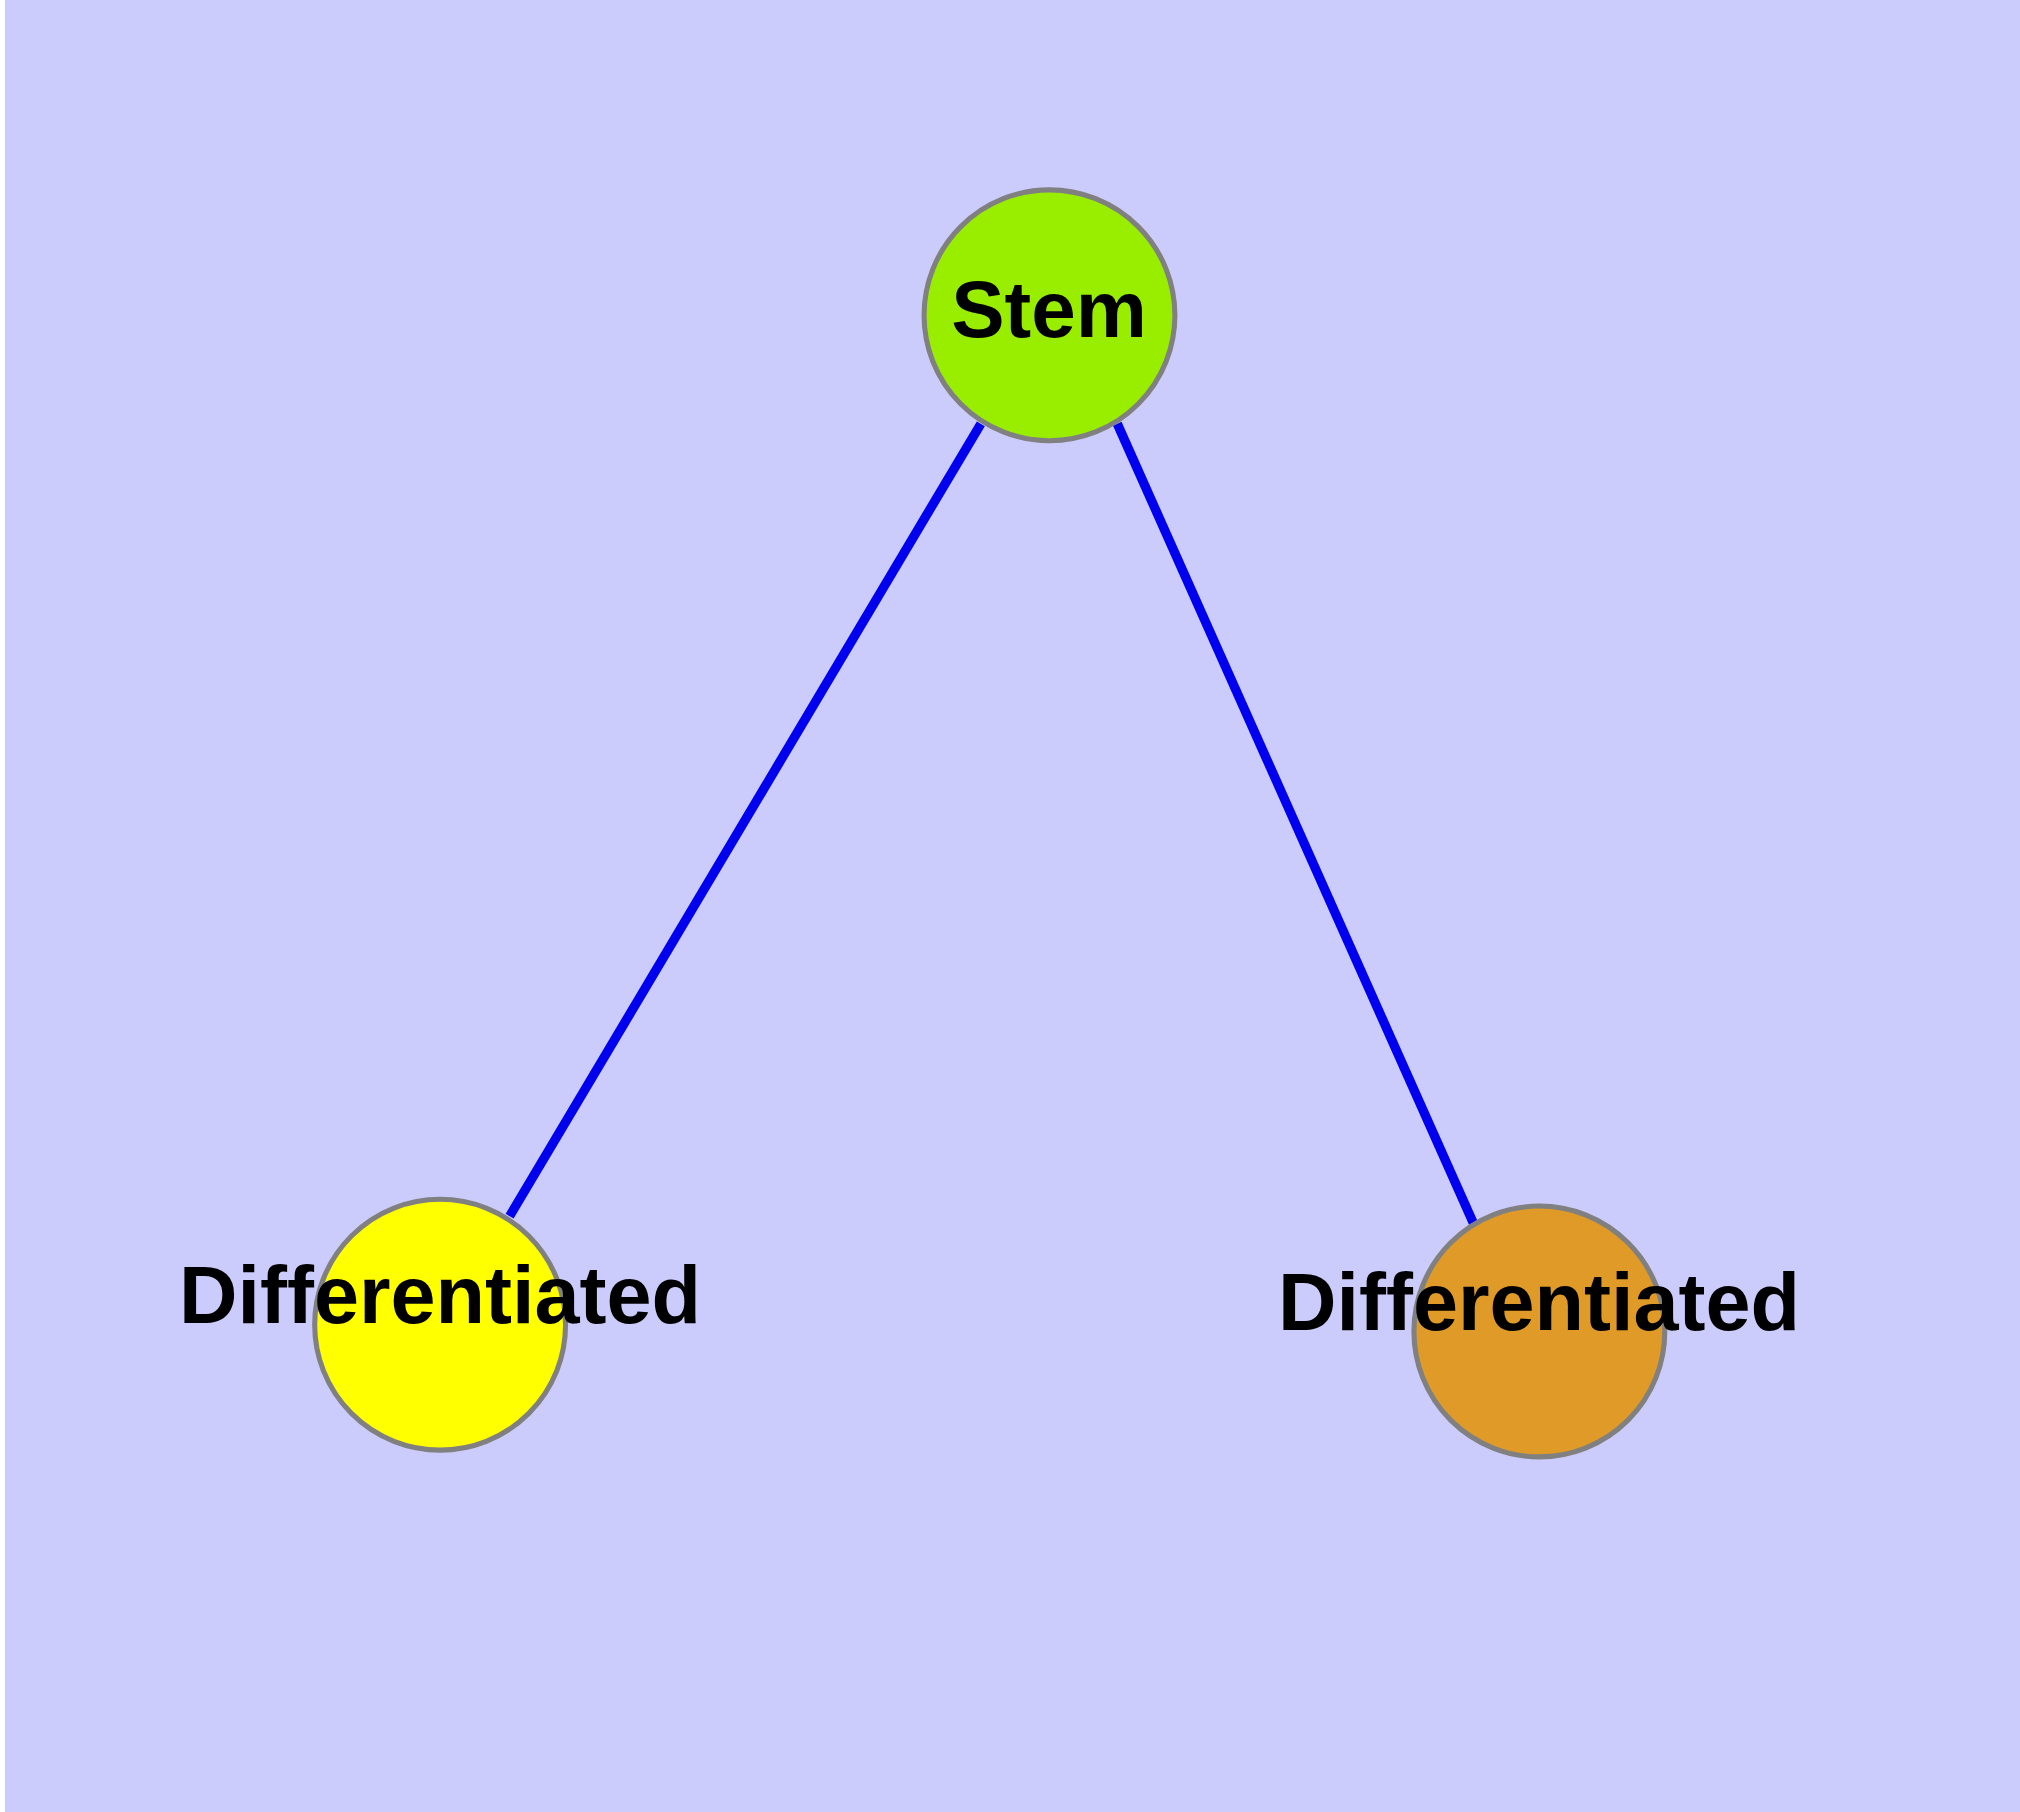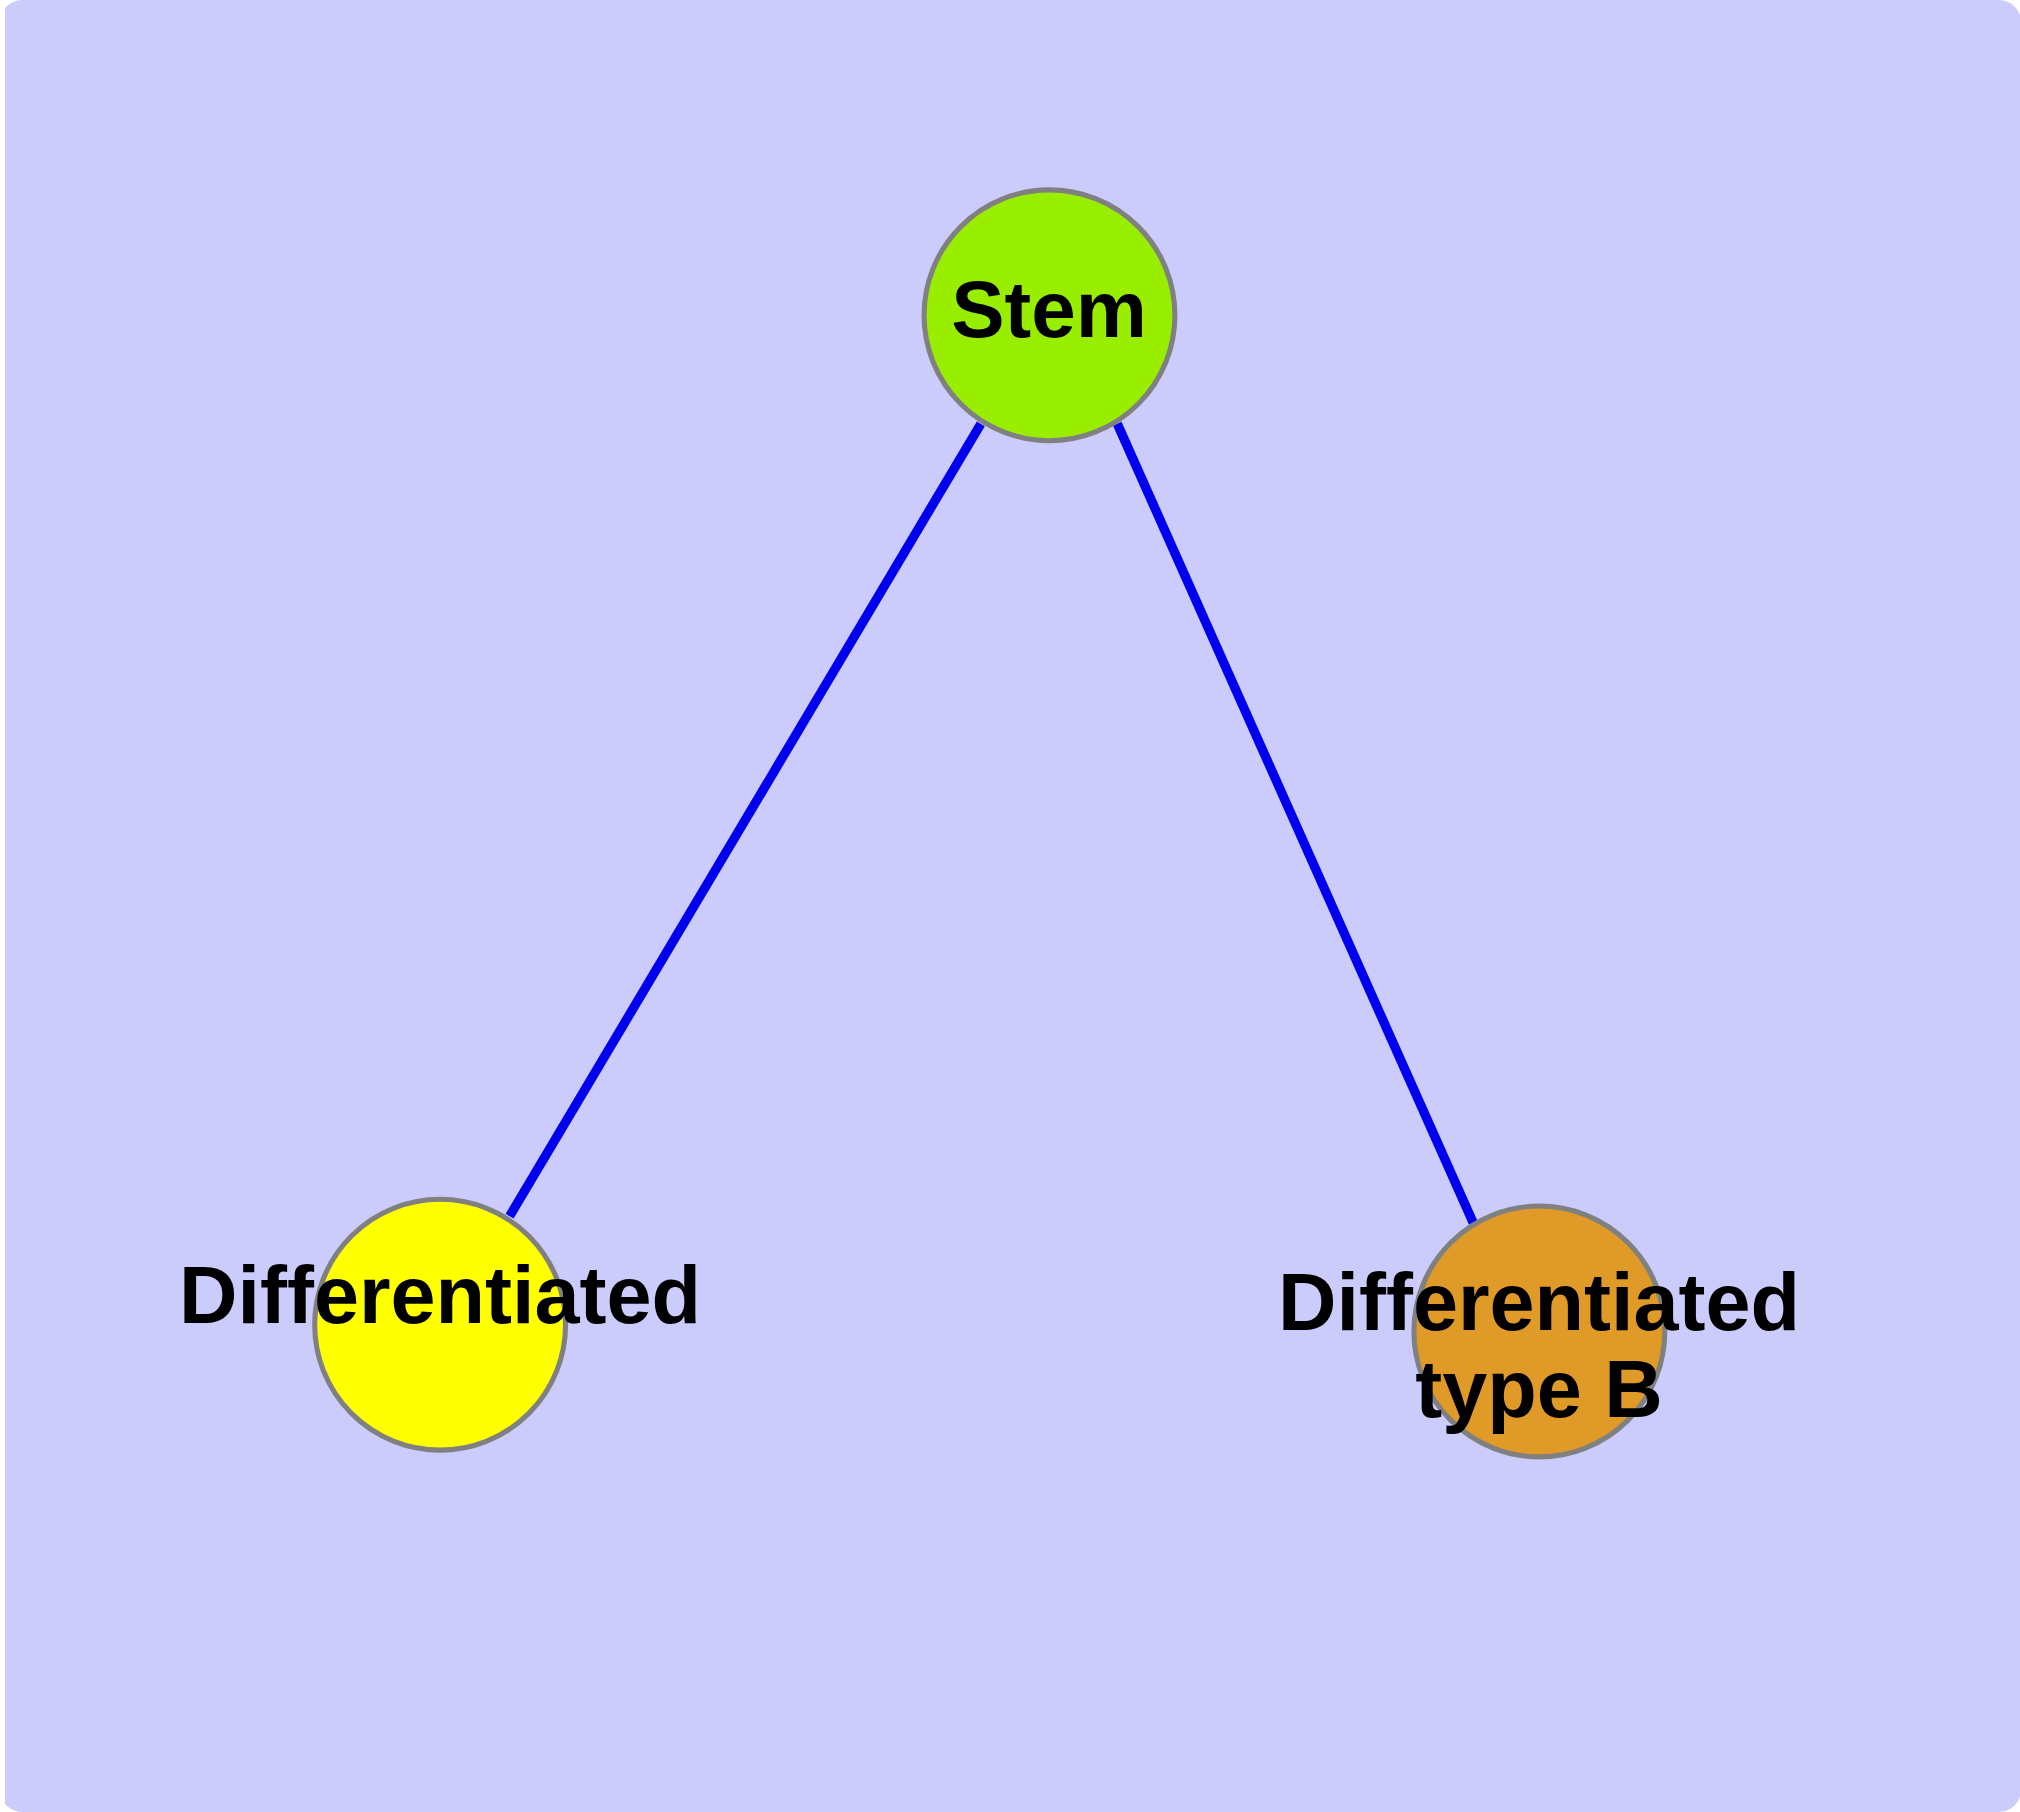--- a/index.html
+++ b/index.html
@@ -8,21 +8,20 @@
     padding: 0;
     background: #ffffff;
   }
   #canvas {
     position: relative;
     width: 2021px;
     height: 1812px;
     background: #ffffff;
     overflow: hidden;
     font-family: "Liberation Sans", "DejaVu Sans", sans-serif;
-    border-radius: 22px;
   }
   #plot-bg {
     position: absolute;
     left: 5.1px;
     top: 0px;
     width: 2015px;
     height: 1812px;
     background: #ccccfc;
   }
   #graph-svg {
@@ -68,16 +67,16 @@
       <circle cx="519" cy="1563" r="148" fill="#ffff00" stroke="#808080" stroke-width="6"></circle>
       <circle cx="1816" cy="1571" r="148" fill="#e09a28" stroke="#808080" stroke-width="6"></circle>
       <circle cx="1238" cy="372" r="148" fill="#99ee00" stroke="#808080" stroke-width="6"></circle>
     </g>
   </svg>
 
   <div class="node-label stem" style="left: 625px; top: 267px; width: 848px; font-size: 80px;">Stem</div>
 
   <div class="node-label leaf" style="left: 16px; top: 1232px; width: 848px; font-size: 81px;"><span>Differentiated</span><br></div>
 
-  <div class="node-label leaf" style="left: 1115px; top: 1239px; width: 848px; font-size: 81px;"><span>Differentiated</span><br><span>type B</span></div>
+  <div class="node-label leaf" style="left: 1115px; top: 1239px; width: 848px; font-size: 81px;"><span>Differentiated</span><br></div>
 
 </div>
 
 
 </body></html>

